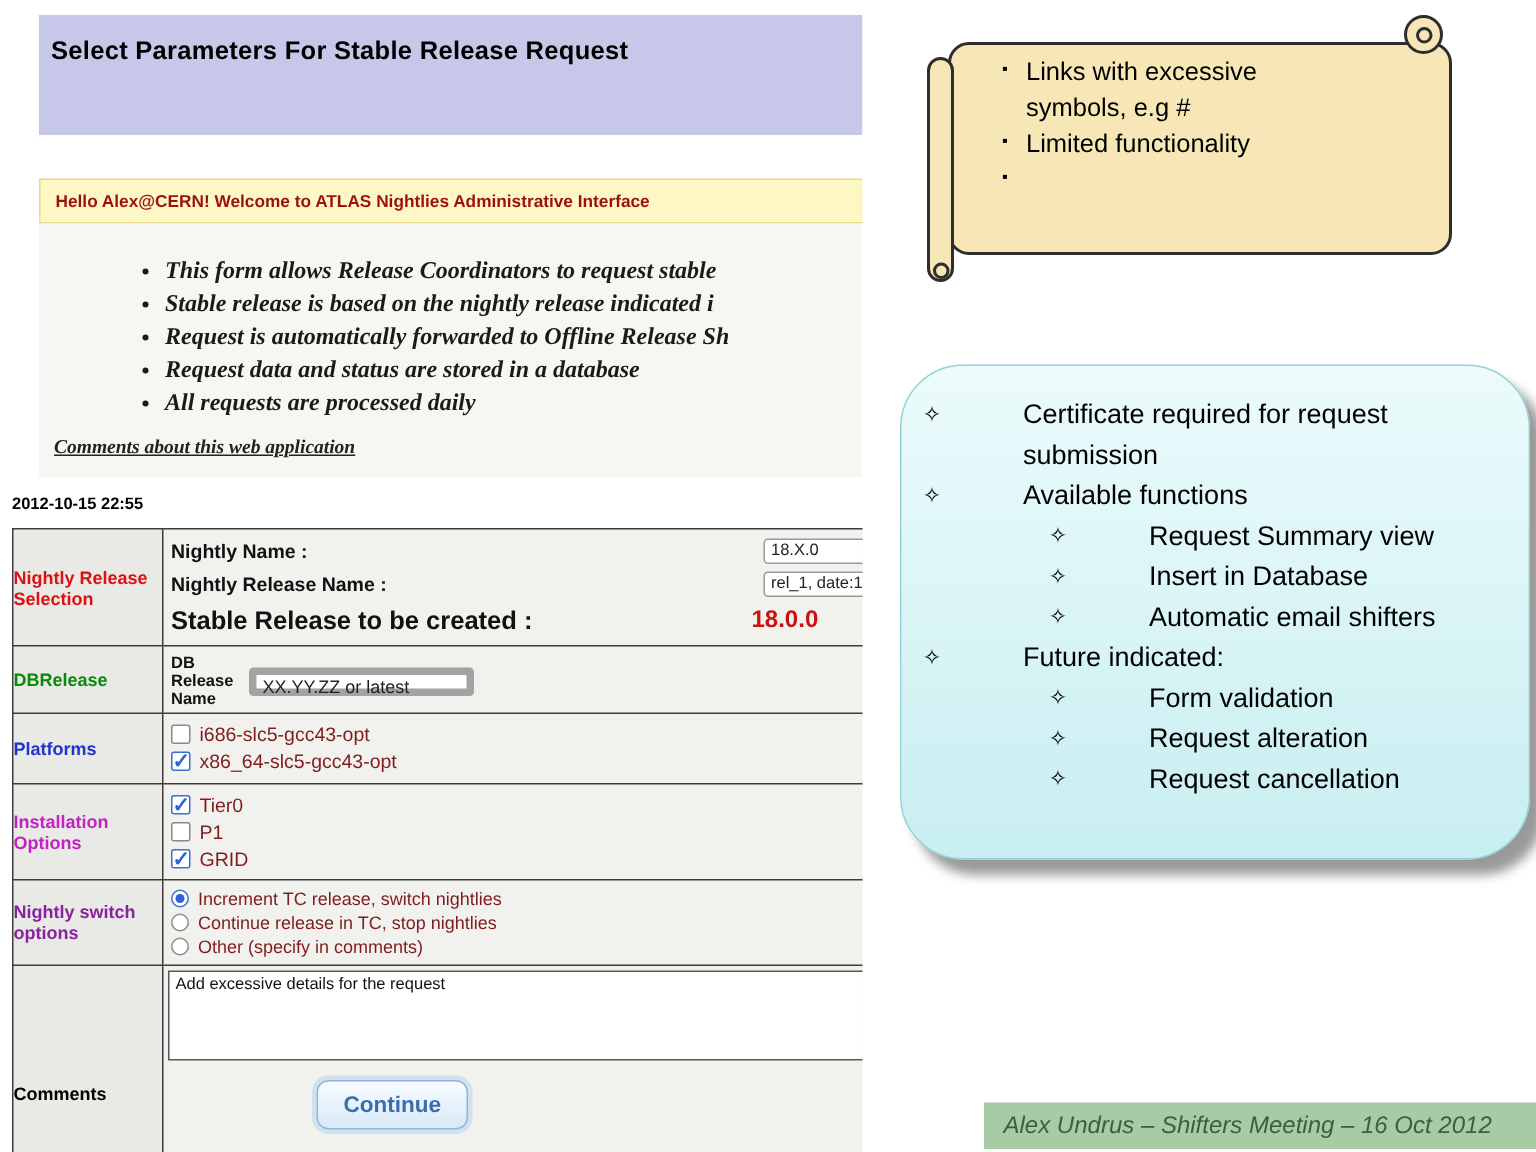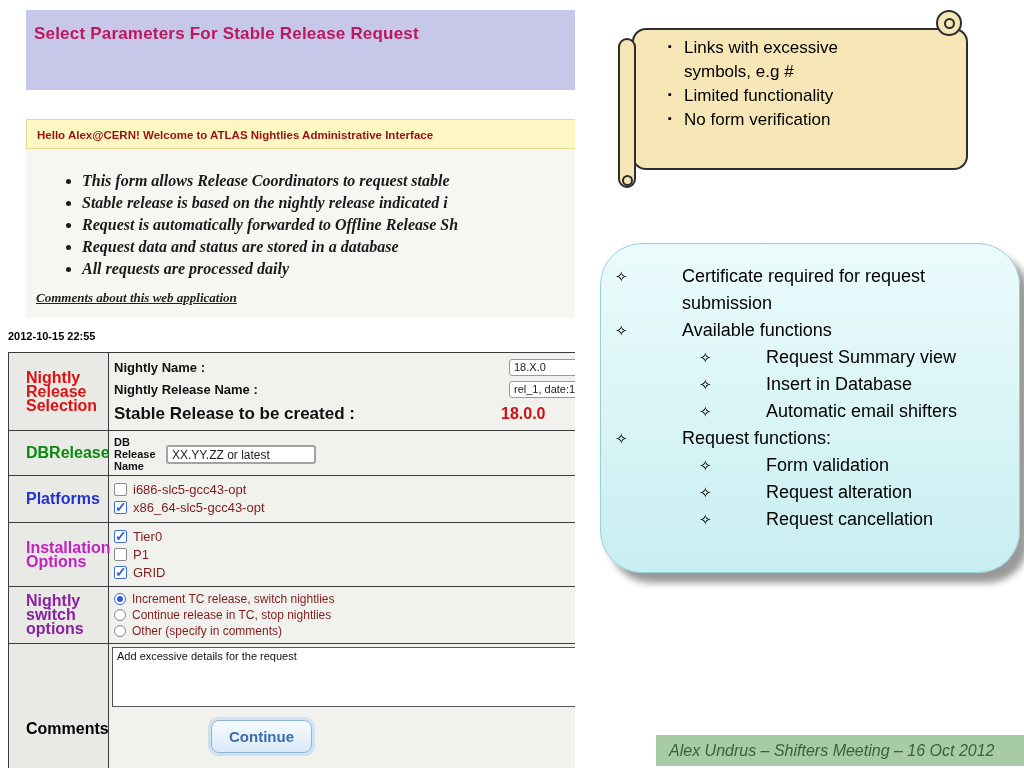--- a/index.html
+++ b/index.html
@@ -4,63 +4,63 @@
 <style>
   * { box-sizing: border-box; margin: 0; padding: 0; }
   html,body { width:1024px; height:768px; overflow:hidden; background:#fff;
               font-family:"Liberation Sans", sans-serif; }
   #slide { position:relative; width:1024px; height:768px; background:#fff; overflow:hidden; }
 
   
   #webform { position:absolute; left:8px; top:10px; width:567px; height:758px; overflow:hidden; }
 
   .wf-header { position:absolute; left:18px; top:0; width:549px; height:80px; background:#c6c7e9; }
-  .wf-header h1 { padding:14px 0 0 8px; font-size:17px; font-weight:bold; color:#be185d;
+  .wf-header h1 { padding:14px 0 0 8px; font-size:17px; font-weight:bold; color:#000000;
                   letter-spacing:0.2px; white-space:nowrap; }
 
   .wf-greeting { position:absolute; left:18px; top:109px; width:563px; height:30px;
                  background:#fdf7c4; border:1px solid #e5da8f; line-height:28px;
                  padding-left:10px; white-space:nowrap; }
   .wf-greeting span { font-size:11.5px; font-weight:bold; color:#991111; }
 
   .wf-panel { position:absolute; left:18px; top:139px; width:549px; height:169px; background:#f6f6f2; }
   .wf-bullets { margin:0; padding:21px 0 0 56px; list-style:disc outside; }
   .wf-bullets li { font-family:"Liberation Serif", serif; font-style:italic; font-weight:bold;
-                   font-size:16px; line-height:22px; color:#1a1a1a; white-space:nowrap; }
+                   font-size:16px; line-height:22px; color:#1a1a1a; white-space:nowrap;margin-left:28px; }
   .wf-comments-link { position:absolute; left:10px; top:141px; font-family:"Liberation Serif", serif;
                       font-style:italic; font-size:13px; color:#222; text-decoration:underline;
                       cursor:pointer;font-weight:bold; }
 
   .wf-timestamp { position:absolute; left:0; top:320px; font-size:11px; font-weight:bold; color:#000; }
 
   .wf-table { position:absolute; left:0; top:342px; width:584px; border-collapse:collapse;
               table-layout:fixed; background:#f1f1ee; }
   .wf-table td { border:1px solid #3c3c3c; vertical-align:top; padding:3px 5px; }
-  td.lbl { background:#e9e9e6; font-size:16px; font-weight:bold; vertical-align:middle;
-           padding-left:17px; line-height:14px; }
+  td.lbl { background:#e9e9e6; font-size:12px; font-weight:bold; vertical-align:middle;
+           padding-left:0; line-height:14px; }
   td.cnt { background:#f1f1ee; }
   .lbl-red    { color:#dd1111; }
   .lbl-green  { color:#0a8a0a; }
   .lbl-blue   { color:#2233cc; }
   .lbl-magenta{ color:#c222c2; }
   .lbl-purple { color:#8822a0; }
   .lbl-black  { color:#000; }
 
   .fline { display:flex; justify-content:space-between; align-items:center; height:22px; }
   .fline.big { height:27px; }
   .fl13 { font-size:13px; font-weight:bold; color:#111; white-space:nowrap; }
   .fl17 { font-size:17px; font-weight:bold; color:#111; white-space:nowrap; }
   .inputbox { flex:0 0 78px; width:78px; height:17px; background:#fff; border:1px solid #999;
               border-radius:3px; font-size:11px; line-height:15px; padding:0 4px; color:#222;
               overflow:hidden; white-space:nowrap; }
   .stable-val { flex:0 0 86px; width:86px; color:#cc1111; font-size:16px; font-weight:bold; }
 
   .db-line { display:flex; align-items:center; gap:6px; padding-top:2px; }
   .mini-lbl { flex:0 0 46px; width:46px; font-size:11px; font-weight:bold; line-height:12px; color:#111; }
-  .db-input { flex:0 0 150px; width:150px; height:19px; background:#fff; border:2px solid #a3a3a3;
+  .db-input { flex:0 0 150px; width:150px; height:19px; background:#fff; border:5px solid #a3a3a3;
               border-radius:3px; font-size:12px; line-height:17px; padding:0 4px; color:#222;
               white-space:nowrap; }
 
   .opt { display:flex; align-items:center; margin:3px 0; font-size:13px; color:#7f1d1d;text-align:center; }
   .opt.small { font-size:12px; margin:2px 0; }
   .cb { flex:0 0 13px; width:13px; height:13px; border:1px solid #8a8a8a; border-radius:2px;
         background:#fff; margin-right:6px; position:relative; }
   .cb.on { border-color:#3b6fd4; }
   .cb.on::after { content:"✓"; position:absolute; left:0; top:-3px; font-size:14px;
                   font-weight:bold; color:#2f62d8; }
@@ -247,21 +247,20 @@
         <div class="al-item">
           <span class="al-bullet">▪</span>
           <span class="al-text">Links with excessive symbols, e.g #</span>
         </div>
         <div class="al-item">
           <span class="al-bullet">▪</span>
           <span class="al-text">Limited functionality</span>
         </div>
         <div class="al-item">
           <span class="al-bullet">▪</span>
-          <span class="al-text">No form verification</span>
         </div>
       </div>
     </div>
   </div>
 
   <div id="features-note">
     <div class="cy-item lvl0">
       <span class="cy-bullet">✧</span>
       <span class="cy-text">Certificate required for request submission</span>
     </div>
@@ -276,21 +275,21 @@
     <div class="cy-item lvl1">
       <span class="cy-bullet">✧</span>
       <span class="cy-text">Insert in Database</span>
     </div>
     <div class="cy-item lvl1">
       <span class="cy-bullet">✧</span>
       <span class="cy-text">Automatic email shifters</span>
     </div>
     <div class="cy-item lvl0">
       <span class="cy-bullet">✧</span>
-      <span class="cy-text">Request functions:</span>
+      <span class="cy-text">Future indicated:</span>
     </div>
     <div class="cy-item lvl1">
       <span class="cy-bullet">✧</span>
       <span class="cy-text">Form validation</span>
     </div>
     <div class="cy-item lvl1">
       <span class="cy-bullet">✧</span>
       <span class="cy-text">Request alteration</span>
     </div>
     <div class="cy-item lvl1">

